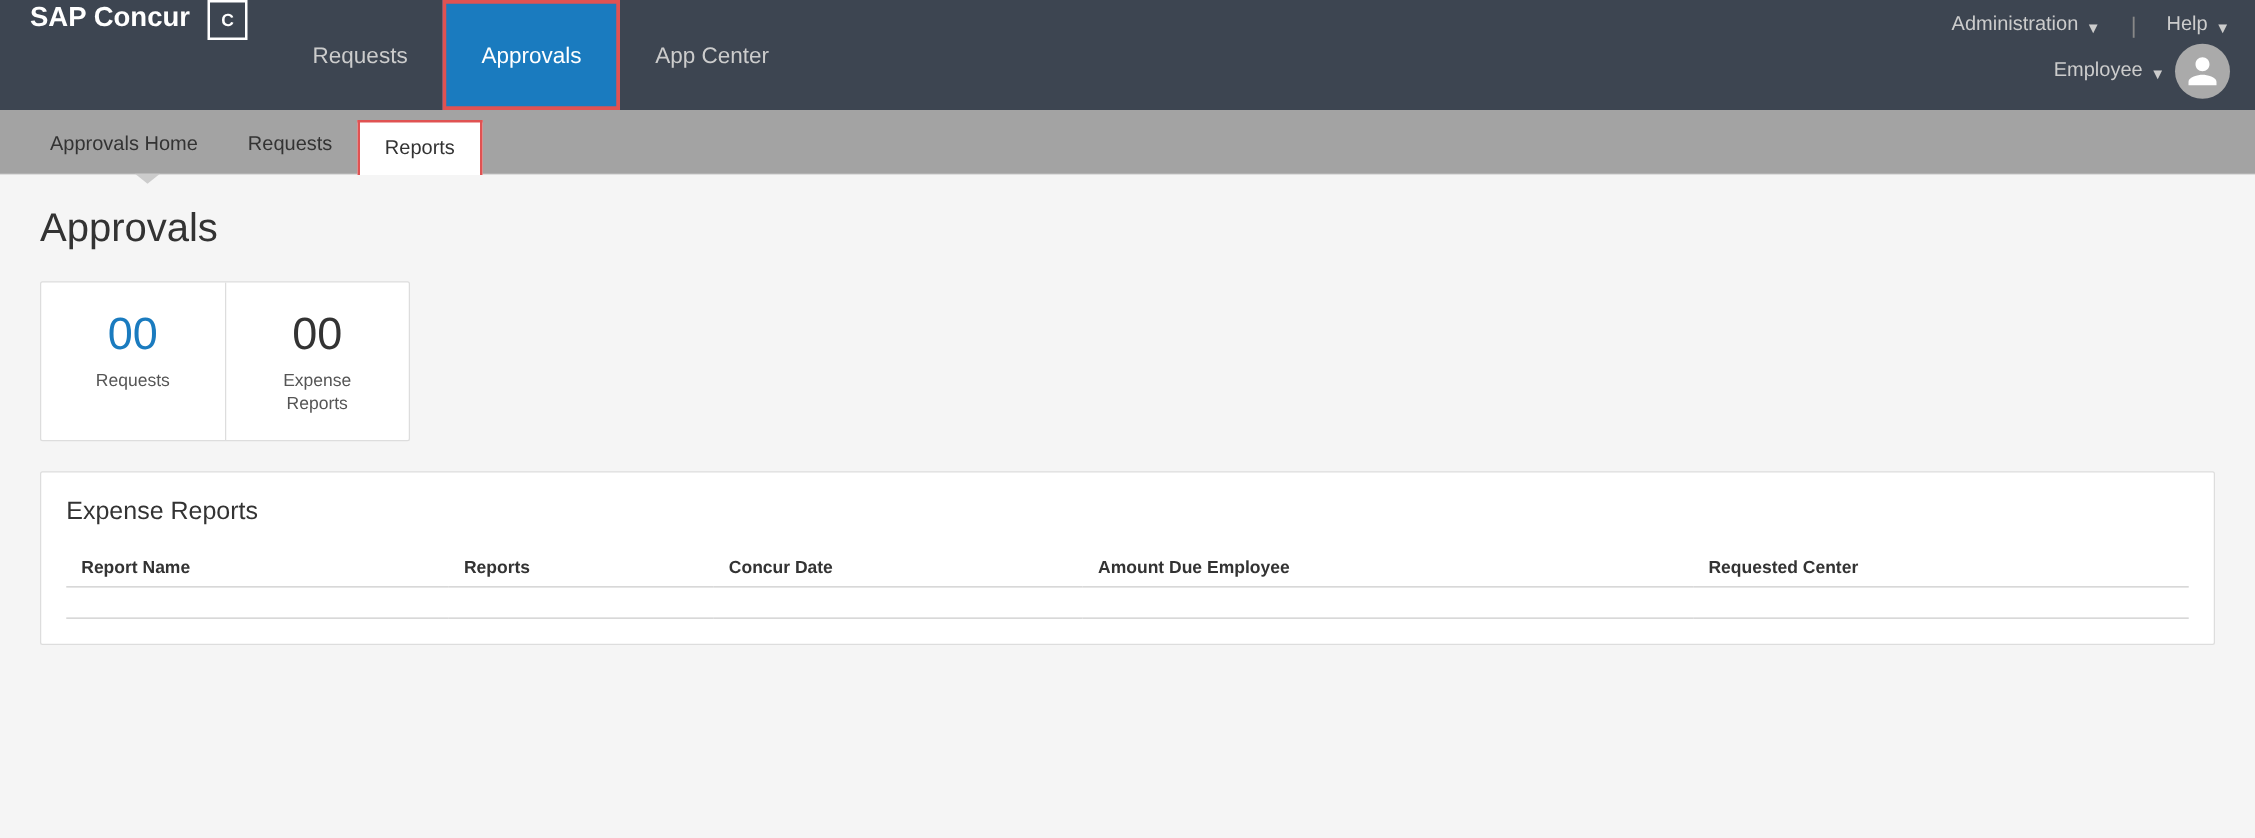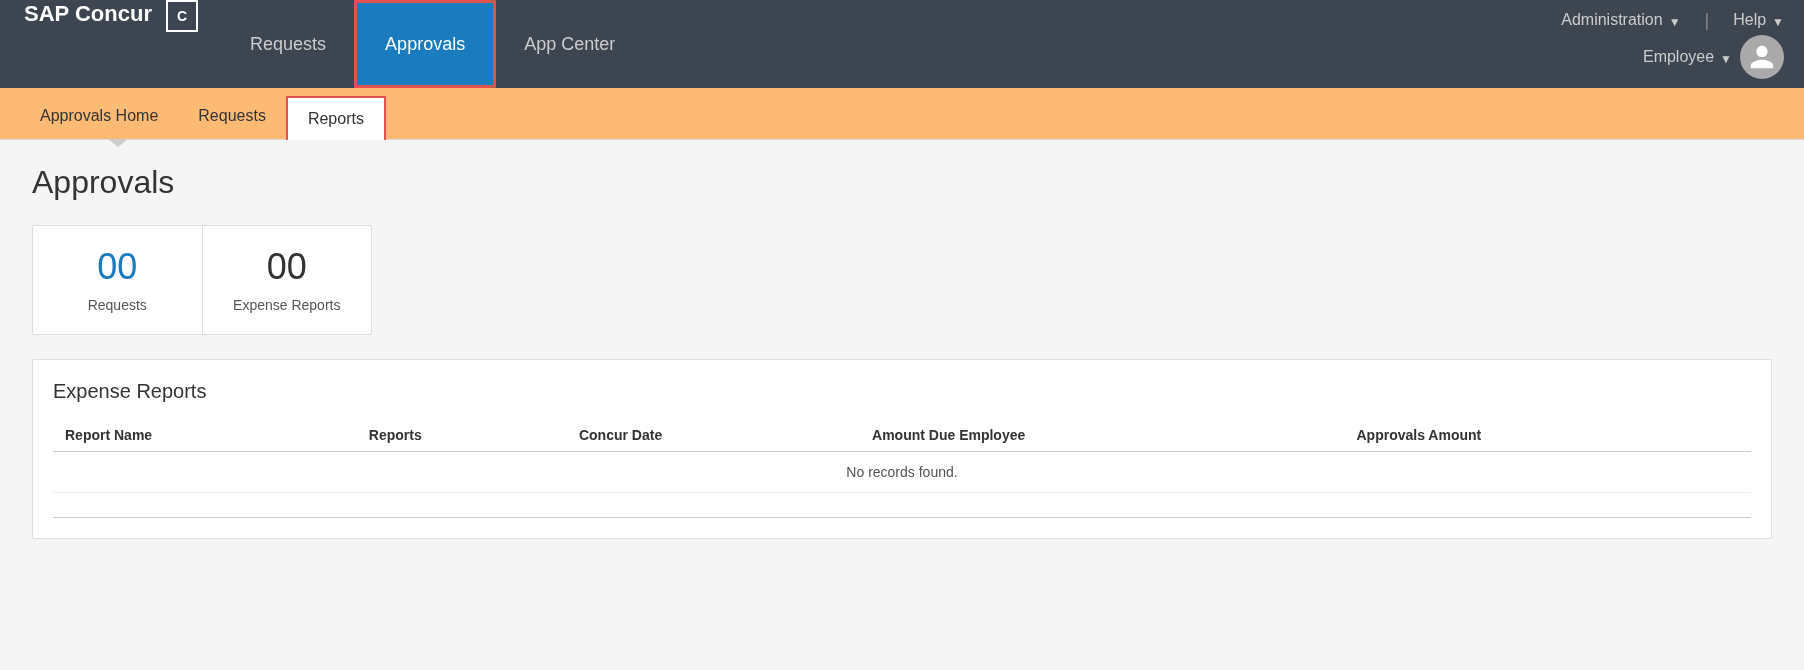--- a/index.html
+++ b/index.html
@@ -121,21 +121,21 @@
 
     .avatar-icon svg { width: 28px; height: 28px; }
 
     .caret {
       font-size: 12px;
       margin-left: 2px;
     }
 
     
     .sub-nav {
-      background: #fdba74;
+      background: #a3a3a3;
       border-bottom: 1px solid #ddd;
       display: flex;
       align-items: flex-end;
       padding: 0 20px;
       height: 52px;
       position: relative;
     }
 
     .sub-nav-item {
       font-size: 16px;
@@ -180,21 +180,21 @@
       margin-bottom: 24px;
     }
 
     
     .stats-container {
       display: flex;
       background: white;
       border: 1px solid #ddd;
       border-radius: 2px;
       margin-bottom: 24px;
-      width: 340px;
+      width: 296px;
     }
 
     .stat-card {
       flex: 1;
       padding: 20px 24px;
       text-align: center;
       cursor: pointer;
       border-right: 1px solid #ddd;
     }
 
@@ -330,26 +330,23 @@
 
   <div class="table-section">
     <h2 class="table-title">Expense Reports</h2>
     <table class="data-table">
       <thead>
         <tr>
           <th>Report Name</th>
           <th>Reports</th>
           <th>Concur Date</th>
           <th>Amount Due Employee</th>
-          <th>Approvals Amount</th>
+          <th>Requested Center</th>
         </tr>
       </thead>
       <tbody>
-        <tr>
-          <td colspan="5" class="no-records">No records found.</td>
-        </tr>
         <tr class="table-footer-row">
           <td colspan="5"></td>
         </tr>
       </tbody>
     </table>
   </div>
 </div>
 
 </body></html>

